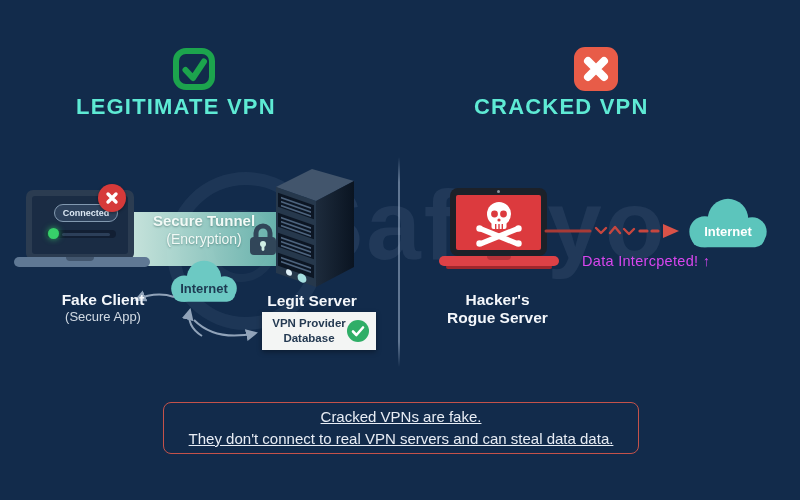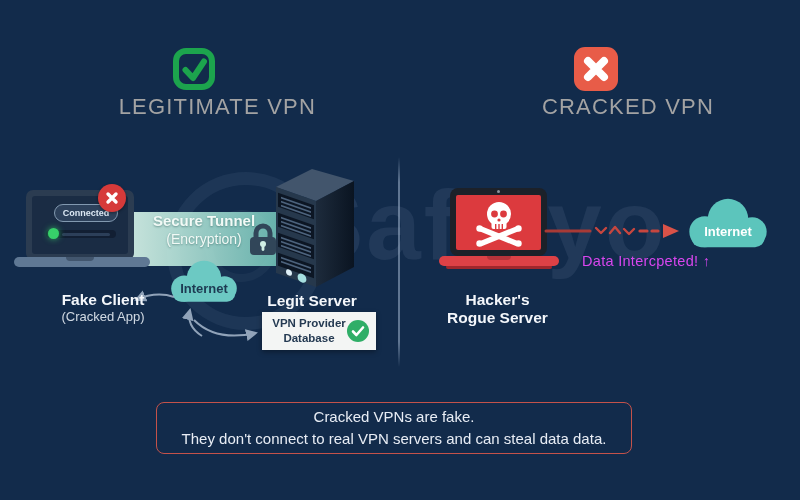--- a/index.html
+++ b/index.html
@@ -13,22 +13,22 @@
 
   
   .wm-ring{left:167px;top:172px;width:132px;height:132px;border-radius:50%;
     border:13px solid rgba(168,186,212,.08);z-index:0;}
   .wm-ring-inner{left:205px;top:210px;width:56px;height:56px;border-radius:50%;
     border:8px solid rgba(168,186,212,.06);z-index:0;}
   .wm-text{left:298px;top:176px;font-size:98px;font-weight:700;letter-spacing:3px;
     color:rgba(168,186,212,.10);z-index:0;line-height:1;}
 
   
-  .hdr-title{top:94px;width:240px;text-align:right;font-size:22px;font-weight:400;
-    letter-spacing:1.2px;color:#a3a3a3;z-index:4;}
+  .hdr-title{top:94px;width:240px;text-align:left;font-size:22px;font-weight:700;
+    letter-spacing:1.2px;color:#5eead4;z-index:4;}
   .hdr-left{left:76px;} .hdr-right{left:474px;}
   .hdr-icon{top:47px;width:44px;height:44px;z-index:4;}
   .hdr-icon-left{left:172px;}
   .hdr-icon-right{left:574px;background:#e85c48;border-radius:11px;
     display:flex;align-items:center;justify-content:center;}
 
   
   .divider{left:398px;top:157px;width:2px;height:210px;border-radius:1px;
     background:linear-gradient(180deg,rgba(160,180,205,0),rgba(160,180,205,.55) 12%,rgba(160,180,205,.55) 88%,rgba(160,180,205,0));z-index:2;}
 
@@ -84,23 +84,23 @@
   .rlap-cam{left:497px;top:190px;width:3px;height:3px;border-radius:50%;background:#8a929c;z-index:4;}
   .rlap-screen{left:456px;top:195px;width:85px;height:55px;background:#dc3a3e;border-radius:2px;z-index:3;
     display:flex;align-items:center;justify-content:center;}
   .rlap-base{left:439px;top:256px;width:120px;height:10px;background:#dd4146;border-radius:5px;z-index:3;}
   .rlap-notch{left:487px;top:256px;width:24px;height:4px;background:#b7333a;border-radius:0 0 4px 4px;z-index:4;}
   .rlap-shadow{left:446px;top:265px;width:106px;height:4px;background:#9f272d;border-radius:2px;z-index:2;}
   .red-arrow{left:544px;top:219px;z-index:3;}
   .intercept{left:582px;top:253px;font-size:14.5px;color:#d946ef;z-index:4;letter-spacing:.3px;}
 
   
-  .footer-box{left:156px;top:402px;width:474px;height:50px;border:1.5px solid #c4524a;border-radius:8px;
+  .footer-box{left:163px;top:402px;width:474px;height:50px;border:1.5px solid #c4524a;border-radius:8px;
     display:flex;flex-direction:column;align-items:center;justify-content:center;z-index:4;
-    color:#e8edf5;font-size:15px;line-height:1.5;}
+    color:#e8edf5;font-size:15px;line-height:1.5;text-decoration:underline;}
 </style>
 </head>
 <body>
 
 <div id="canvas">
 
   <div class="abs wm-ring"></div>
   <div class="abs wm-ring-inner"></div>
   <div class="abs wm-text">Safelyo</div>
 
@@ -194,21 +194,21 @@
         <circle cx="26" cy="38" r="16"></circle>
           <circle cx="50" cy="25" r="21"></circle>
           <circle cx="75" cy="38" r="15"></circle>
         <rect x="12" y="34" width="76" height="20" rx="10"></rect>
       </g>
     </svg>
   </div>
   <div class="abs cloud-left-label">Internet</div>
 
   <div class="abs lbl fake-client">Fake Client</div>
-  <div class="abs cracked-app">(Cracked App)</div>
+  <div class="abs cracked-app">(Secure App)</div>
 
   <div class="abs arrows-left">
     <svg width="184" height="66" viewBox="0 0 184 66">
       <defs>
         <marker id="ah" markerWidth="7" markerHeight="7" refX="5" refY="3" orient="auto">
           <path d="M0,0 L6,3 L0,6 z" fill="#9fb1c6"></path>
         </marker>
       </defs>
       <g stroke="#9fb1c6" stroke-width="2" fill="none" opacity="0.9">
         <path d="M46,13 Q28,7 8,16" marker-end="url(#ah)"></path>

